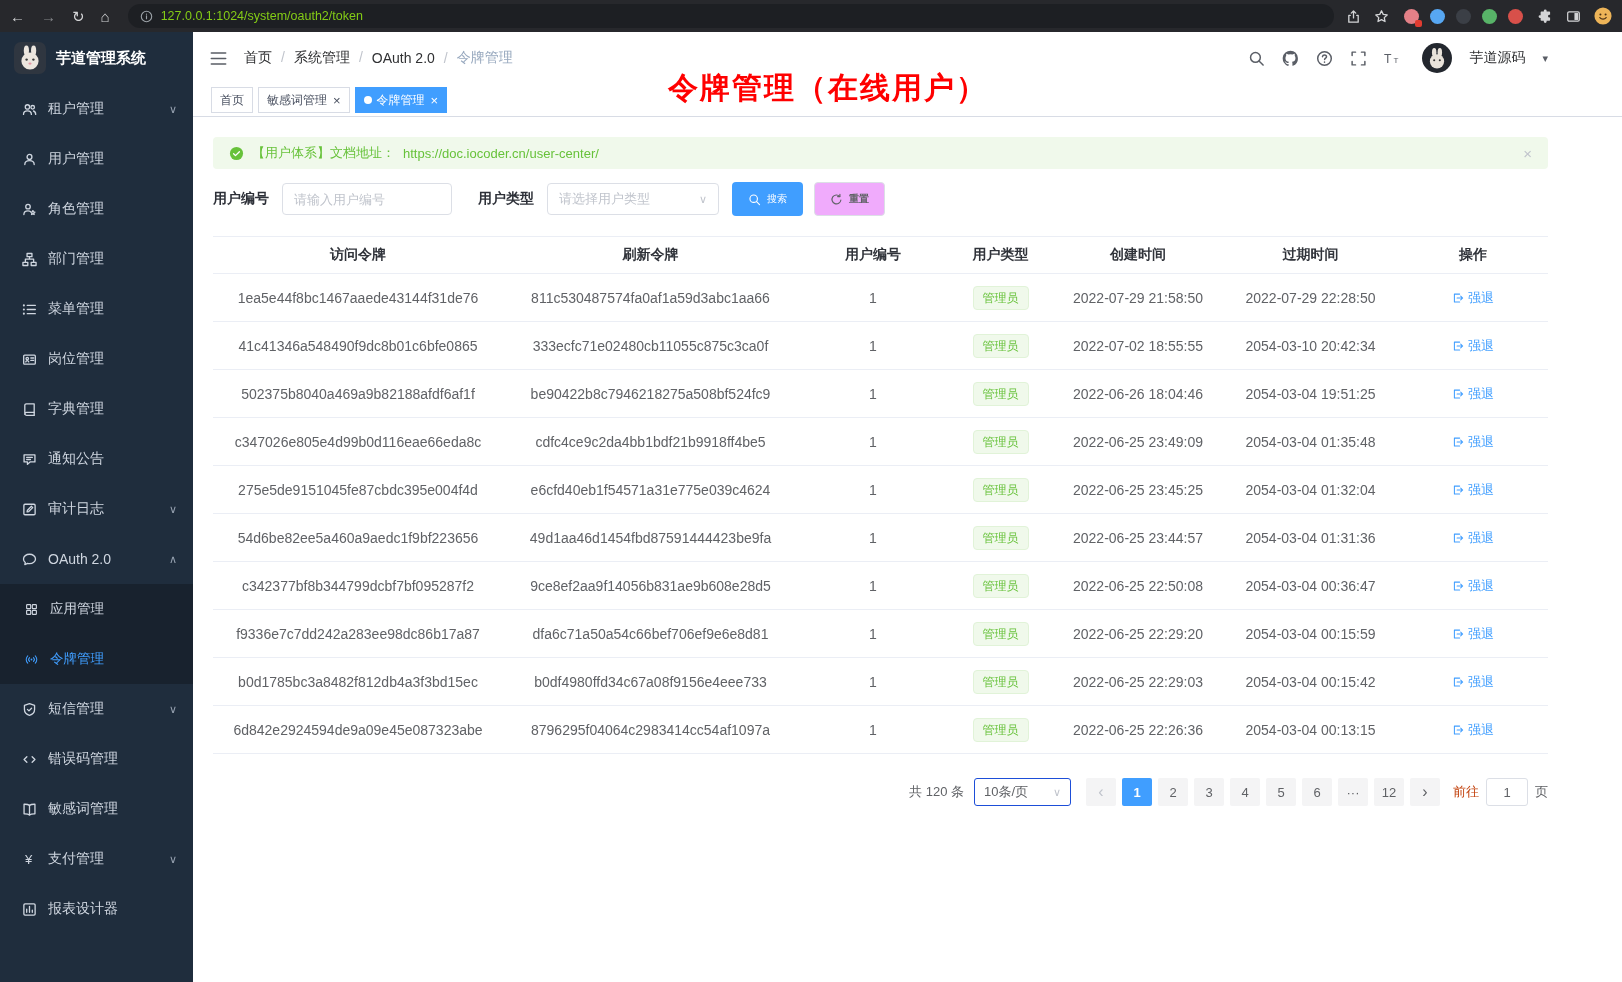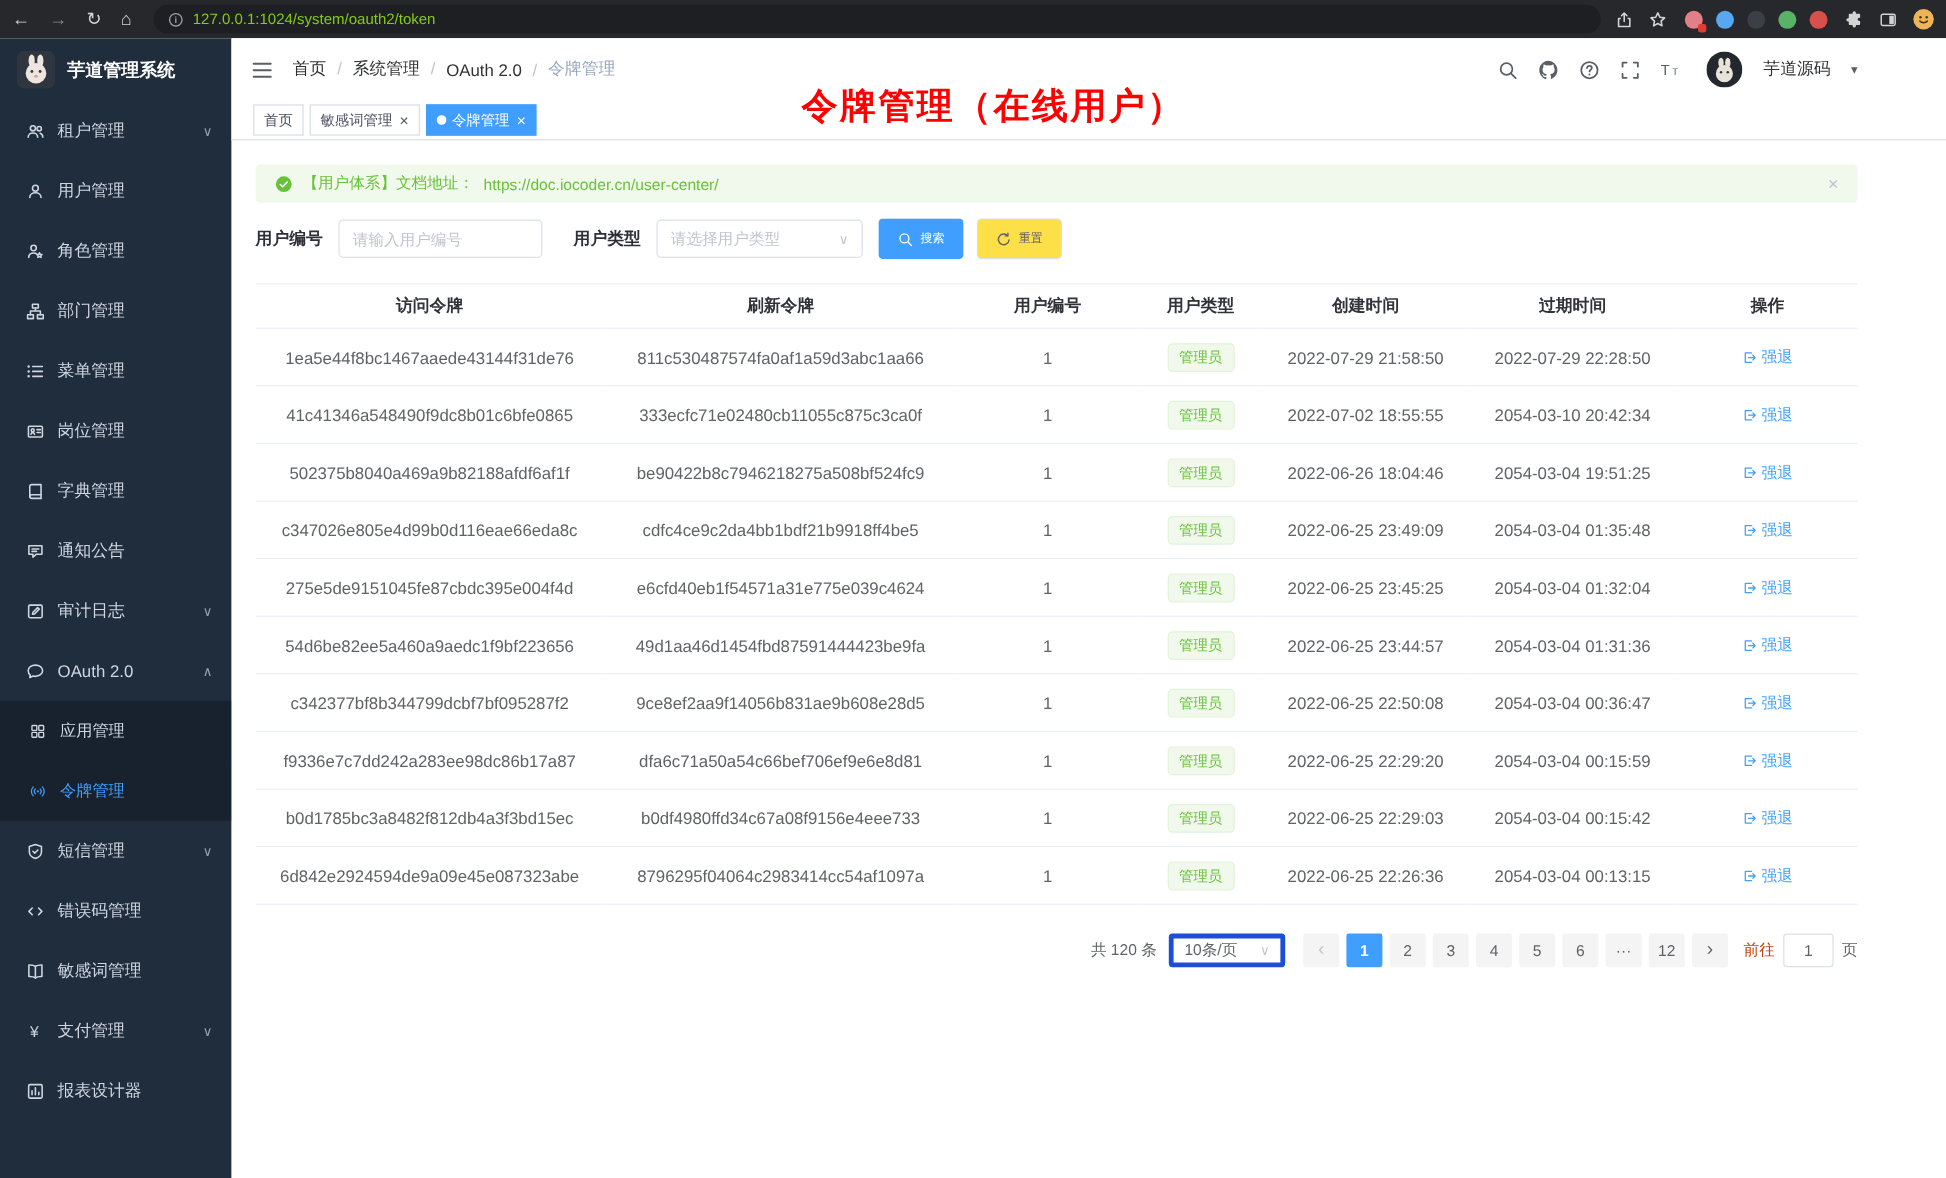--- a/index.html
+++ b/index.html
@@ -73,35 +73,35 @@
   .filter-row { margin-top: 13px; display: flex; align-items: center; }
   .f-label { font-size: 14px; font-weight: bold; color: #2d3038; margin-right: 13px; white-space: nowrap; }
   .el-input { width: 170px; height: 32px; margin-right: 26px; }
   .el-input input { width: 100%; height: 100%; border: 1px solid #dcdfe6; border-radius: 4px; padding: 0 11px; font-size: 13px; color: #606266; outline: none; font-family: inherit; }
   .el-input input::placeholder { color: #c0c4cc; }
   .el-select { width: 172px; height: 32px; border: 1px solid #dcdfe6; border-radius: 4px; display: flex; align-items: center; justify-content: space-between; padding: 0 11px; margin-right: 13px; cursor: pointer; }
   .el-select .sel-ph { font-size: 13px; color: #c0c4cc; }
   .sel-caret { font-size: 11px; color: #c0c4cc; font-style: normal; }
   .btn { height: 32px; display: inline-flex; align-items: center; gap: 6px; padding: 16px 15px; border-radius: 4px; font-size: 10px; cursor: pointer; border: 1px solid transparent; font-family: inherit; }
   .btn-primary { background: #409eff; color: #fff; margin-right: 11px; }
-  .btn-plain { background: #fde047; color: #606266; border-color: #dcdfe6; }
+  .btn-plain { background: #f0abfc; color: #606266; border-color: #dcdfe6; font-weight: bold; }
   .btn .btn-icon { display: inline-flex; font-size: 13px; }
 
   
   .data-table { width: 100%; margin-top: 20px; border-collapse: collapse; table-layout: fixed; }
   .data-table th { height: 37px; font-size: 14px; font-weight: bold; color: #30333a; border-top: 1px solid #ebeef5; border-bottom: 1px solid #ebeef5; text-align: center; cursor: pointer; }
   .data-table td { height: 48px; font-size: 14px; color: #606266; border-bottom: 1px solid #ebeef5; text-align: center; white-space: nowrap; overflow: hidden; }
   .tag-success { display: inline-block; padding: 0 9px; height: 24px; line-height: 22px; background: #f0f9eb; border: 1px solid #e1f3d8; color: #67c23a; border-radius: 4px; font-size: 12px; }
   .action-link { display: inline-flex; align-items: center; gap: 4px; color: #409eff; font-size: 13px; text-decoration: none; cursor: pointer; }
   .al-icon { display: inline-flex; font-size: 12px; }
 
   
   .pagination { margin-top: 24px; display: flex; align-items: center; justify-content: flex-end; }
   .pg-total { font-size: 13px; color: #606266; margin-right: 10px; white-space: nowrap; }
-  .pg-sizer { width: 97px; height: 28px; border: 4px solid #1d4ed8; border-radius: 3px; display: inline-flex; align-items: center; justify-content: space-between; padding: 0 9px; font-size: 13px; color: #606266; margin-right: 12px; cursor: pointer; }
+  .pg-sizer { width: 97px; height: 28px; border: 1px solid #1d4ed8; border-radius: 3px; display: inline-flex; align-items: center; justify-content: space-between; padding: 0 9px; font-size: 13px; color: #606266; margin-right: 12px; cursor: pointer; }
   .pg-btn { min-width: 30px; height: 28px; border: none; background: #f4f4f5; border-radius: 2px; color: #606266; font-size: 13px; display: inline-flex; align-items: center; justify-content: center; margin: 0 3px; cursor: pointer; font-family: inherit; }
   .pg-prev { color: #c0c4cc; font-size: 16px; }
   .pg-next { font-size: 16px; }
   .pg-pages { display: inline-flex; align-items: center; }
   .pg-num.active { background: #409eff; color: #fff; font-weight: bold; }
   .pg-goto-label { font-size: 13px; color: #c2410c; margin-left: 10px; }
   .pg-goto-input { width: 42px; height: 28px; border: 1px solid #dcdfe6; border-radius: 3px; text-align: center; font-size: 13px; color: #606266; margin: 0 7px; outline: none; font-family: inherit; }
   .pg-goto-suffix { font-size: 13px; color: #606266; }
 </style>
 </head>

